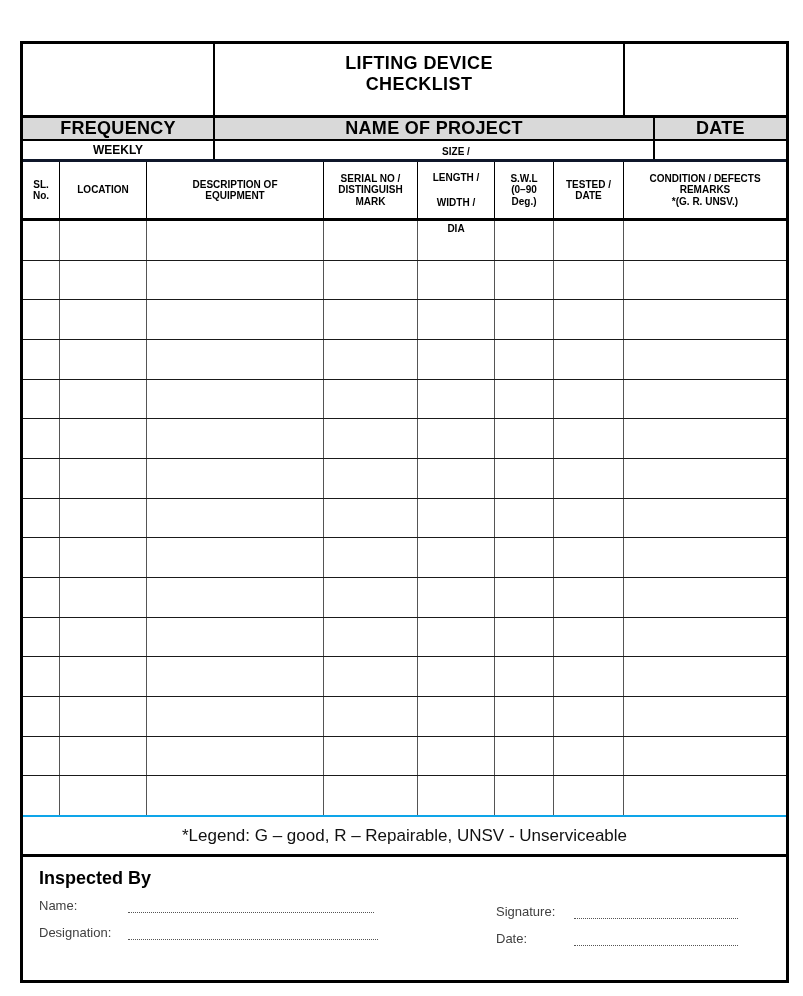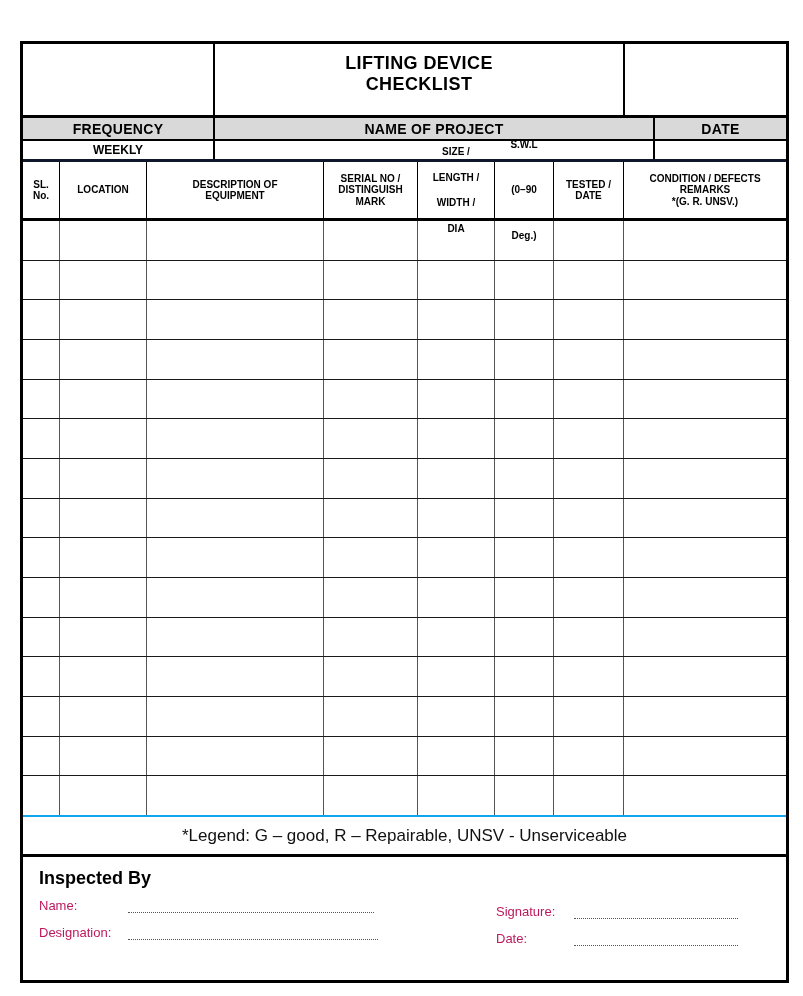--- a/index.html
+++ b/index.html
@@ -22,50 +22,50 @@
   .title-cell-left  { width: 192px; border-right: 2px solid #000; }
   .title-cell-center{ width: 410px; border-right: 2px solid #000; text-align: center; padding-top: 9px; }
   .title-cell-right { flex: 1; }
   .t1 { font-size: 18px; font-weight: bold; line-height: 21px; letter-spacing: .4px; }
   .t2 { font-size: 13px; font-weight: bold; margin-top: 1px; }
   
   .meta-row { display: flex; align-items: center; }
   .meta-row .m-left  { width: 192px; border-right: 2px solid #000; text-align: center; align-self: stretch; display:flex; align-items:center; justify-content:center;}
   .meta-row .m-center{ width: 440px; border-right: 2px solid #000; text-align: right; align-self: stretch; display:flex; align-items:center; justify-content:center;}
   .meta-row .m-right { flex: 1; text-align: center; align-self: stretch; display:flex; align-items:center; justify-content:center;}
-  .band   { height: 23px; border-bottom: 2px solid #000; font-weight: bold; font-size: 14px; letter-spacing:.3px; }
+  .band   { height: 23px; border-bottom: 2px solid #000; font-weight: bold; font-size: 18px; letter-spacing:.3px; }
   .values { height: 21px; border-bottom: 3px solid #0f172a; font-weight: bold; font-size: 12px; }
   
   .thead { height: 59px; display: flex; border-bottom: 3px solid #000; }
   .th {
     display: flex; flex-direction: column; justify-content: center;
     text-align: center; font-weight: bold; font-size: 10px; line-height: 11.5px;
     border-right: 1px solid #000; padding: 1px;
   }
   .th:last-child { border-right: none; }
   
   .tbody { height: 594px; display: flex; flex-direction: column; }
   .trow { flex: 1; display: flex; border-bottom: 1px solid #1a1a1a; }
   .trow:last-child { border-bottom: none; }
   .td { border-right: 1px solid #555; height: 100%; }
   .td:last-child { border-right: none; }
   
   .w0 { width: 37px; }  .w1 { width: 87px; }  .w2 { width: 177px; }
-  .w3 { width: 94px; }  .w4 { width: 77px; gap: 14px; }  .w5 { width: 59px; gap: 34px; }
+  .w3 { width: 94px; }  .w4 { width: 77px; gap: 14px; }  .w5 { width: 59px; }
   .w6 { width: 70px; }  .w7 { flex: 1; }
   
   .legend-row {
     height: 42px; border-top: 2px solid #0ea5e9; border-bottom: 3px solid #000;
     display: flex; align-items: center; justify-content: center;
     font-size: 17px; color: #111;
   }
   
   .footer { flex: 1; position: relative; font-size: 13px; }
   .inspected { position: absolute; left: 16px; top: 11px; font-weight: bold; font-size: 18px; }
-  .flabel { position: absolute; color: #be185d; }
+  .flabel { position: absolute; color: #404040; }
   .lbl-name        { left: 16px;  top: 41px; }
   .lbl-designation { left: 16px;  top: 68px; }
   .lbl-signature   { left: 473px; top: 47px; }
   .lbl-date        { left: 473px; top: 74px; }
   .dotline { position: absolute; height: 0; border-bottom: 1.5px dotted #555; }
   .line-name        { left: 105px; top: 55px; width: 246px; }
   .line-designation { left: 105px; top: 82px; width: 250px; }
   .line-signature   { left: 551px; top: 61px; width: 164px; }
   .line-date        { left: 551px; top: 88px; width: 164px; }
 </style>

